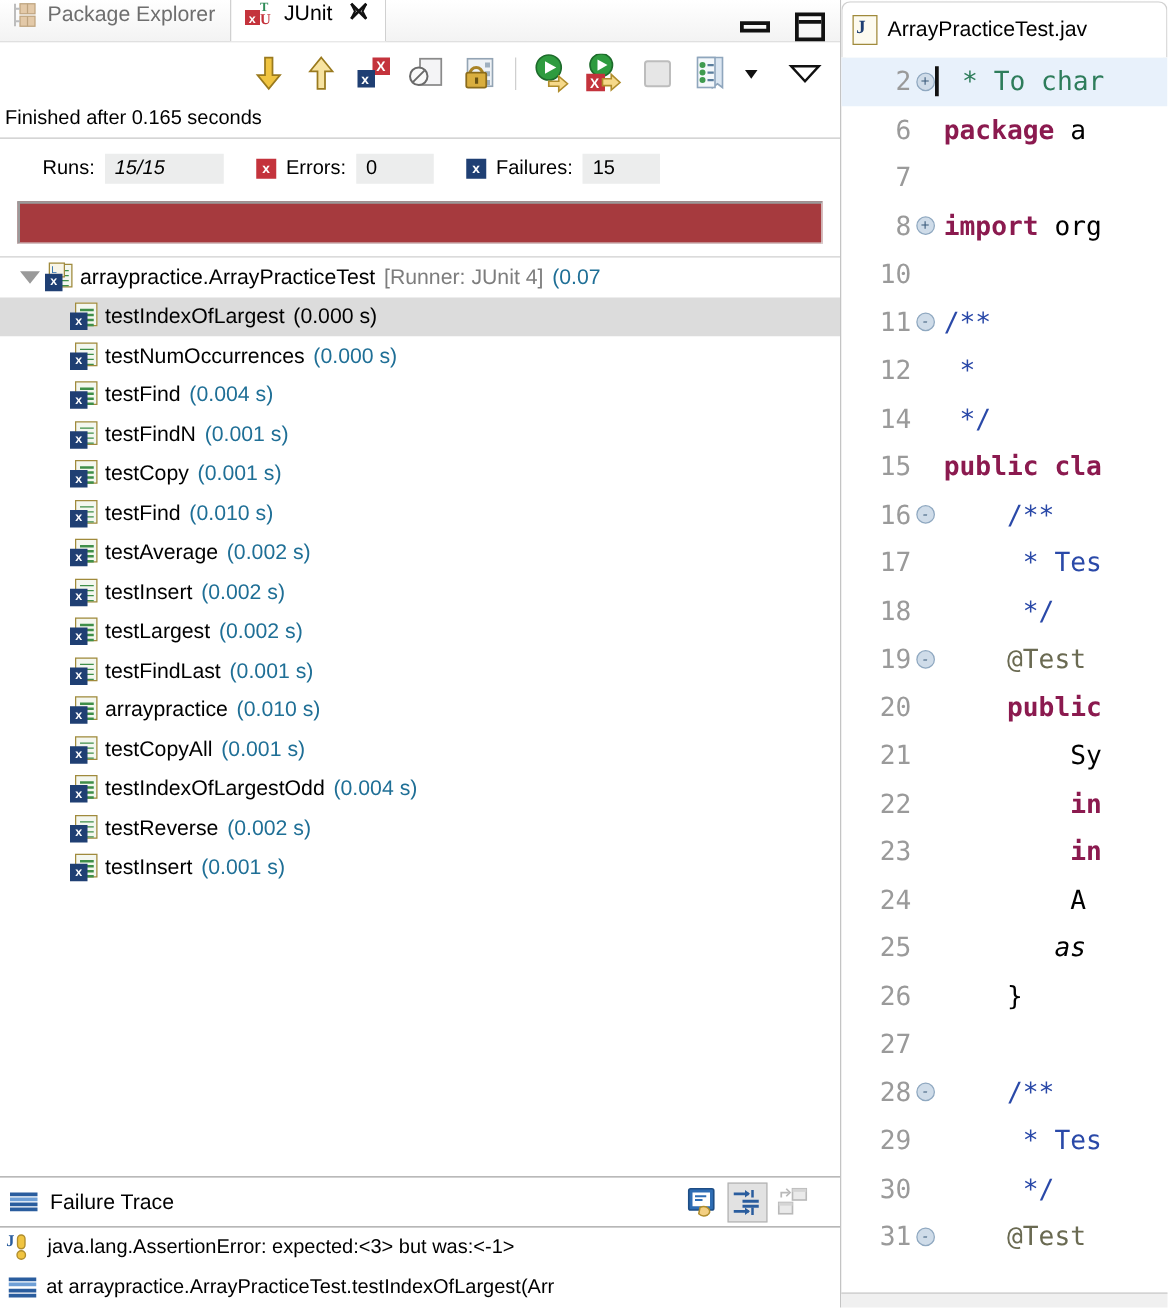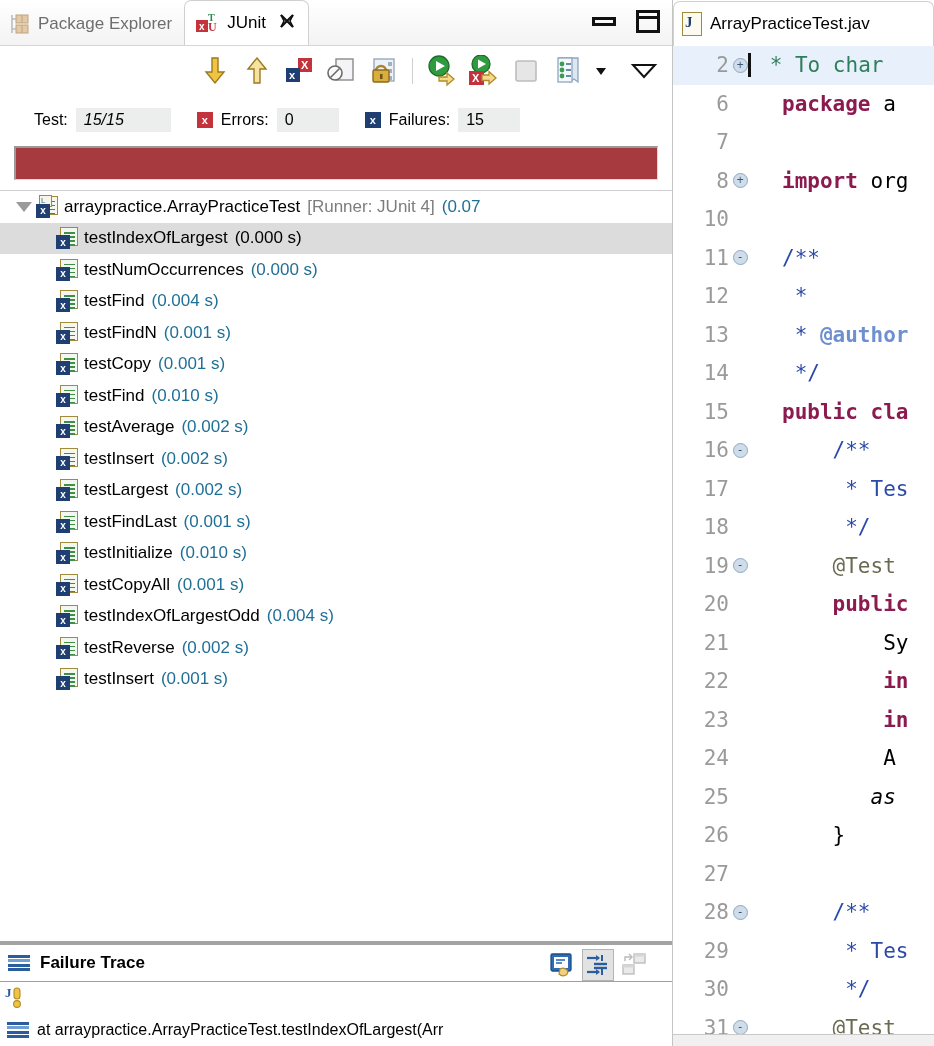--- a/index.html
+++ b/index.html
@@ -16,21 +16,21 @@
   .app { display:flex; width:934px; height:1046px; }
 
   
   .junit-view {
     width: 672px; height:1046px;
     background:#fff;
     display:flex; flex-direction:column;
     position:relative;
   }
   .tabbar {
-    height:46px; position:relative;
+    height:34px; position:relative;
     background: linear-gradient(#ffffff,#f3f3f3);
     display:flex; align-items:flex-end;
     border-bottom:1px solid #d6d6d6;
   }
   .tab {
     display:flex; align-items:center; gap:8px;
     height:42px; padding:0 12px 0 10px;
     font-size:17px; color:#6e6e6e;
     position:relative;
   }
@@ -135,23 +135,22 @@
   }
   .ticon.root .page2 {
     position:absolute; left:3px; top:-1px; width:13px; height:12px;
     background:#f8f5e8; border:1.5px solid #a08a3c;
     font-size:8px; color:#2f6fae; text-align:left; line-height:10px; padding-left:1px;
   }
 
   
   .ft-header {
     display:flex; align-items:center; height:40px;
-    border-top:4px solid #a3a3a3; padding-left:8px; gap:10px;
+    border-top:1px solid #a3a3a3; padding-left:8px; gap:10px;
     position:relative;
-    font-weight:bold;
   }
   .ft-title { font-size:17px; }
   .ft-tools { position:absolute; right:22px; top:4px; display:flex; gap:4px; align-items:center; }
   .ft-btn { width:32px;height:32px; display:flex;align-items:center;justify-content:center; }
   .ft-btn.pressed { background:#e2e2e2; border:1px solid #b4b4b4; }
   .ft-body { border-top:1px solid #a0a0a0; }
   .ft-row { display:flex; align-items:center; height:32px; padding-left:4px; font-size:16px; white-space:nowrap; gap:8px; }
 
   .stacklines { width:22px;height:16px; display:flex;flex-direction:column;justify-content:space-between; }
   .stacklines span { display:block;height:3px;background:#2a5d9e; }
@@ -180,21 +179,21 @@
   }
   .code-area { flex:1; overflow:hidden; position:relative; font-family:"DejaVu Sans Mono", monospace; }
   .cline { display:flex; align-items:center; height:38.5px; font-size:21px; white-space:pre; }
   .lnum { width:56px; text-align:right; color:#9a9a9a; font-size:21px; flex:0 0 56px; }
   .fold { width:22px; flex:0 0 22px; display:flex; align-items:center; justify-content:center; }
   .fold i {
     width:15px;height:15px;border-radius:50%;
     background:#cfdce9; border:1px solid #8fa8c0;
     color:#3a5a7a; font-size:12px; line-height:13px; text-align:center; font-family:"Liberation Sans",sans-serif;
   }
-  .ctext { padding-left:4px;margin-left:27px; }
+  .ctext { padding-left:4px; }
   .cline.hl { background:#e8f1fb; }
   .cline.hl .ctext { border-left:3px solid #111; padding-left:6px; margin-left:-3px; }
   .kw { color:#8b1a4f; font-weight:bold; }
   .cmt { color:#2e7d5b; }
   .jdoc { color:#2a49a8; }
   .jtag { color:#6e8fd0; font-weight:bold; }
   .ann { color:#6a6a52;text-align:right; }
   .ital { font-style:italic; }
   .plain { color:#000; }
   .scroll-bottom { position:absolute; left:0; right:0; bottom:0; height:12px; background:#f0f0f0; border-top:1px solid #c9c9c9; }
@@ -324,23 +323,24 @@
           <path d="M2 3 L12 3 L7 10 Z" fill="#111"></path>
         </svg>
       </div>
       <div class="tbtn" style="margin-left:10px;">
         <svg width="28" height="20" viewBox="0 0 28 20">
           <path d="M3 4 L25 4 L14 16 Z" fill="#ffffff" stroke="#111" stroke-width="2"></path>
         </svg>
       </div>
     </div>
 
+    <div class="status-line">Finished after 0.165 seconds</div>
 
     <div class="counters">
-      <span class="lbl">Test:</span>
+      <span class="lbl">Runs:</span>
       <span class="cbox wide">15/15</span>
       <span class="mini-x red">x</span>
       <span class="lbl">Errors:</span>
       <span class="cbox">0</span>
       <span class="mini-x blue">x</span>
       <span class="lbl">Failures:</span>
       <span class="cbox">15</span>
     </div>
 
     <div class="progress-wrap">
@@ -512,21 +512,21 @@
             <span class="indent"></span>
             <span class="ticon">
               <span class="page">
                 <i style="top:4px"></i>
                 <i style="top:8px"></i>
                 <i style="top:12px"></i>
                 <i style="top:16px"></i>
               </span>
               <span class="badge">x</span>
             </span>
-            <span class="tname">testInitialize</span>
+            <span class="tname">arraypractice</span>
             <span class="ttime">(0.010 s)</span>
           </div>
           <div class="trow">
             <span class="indent"></span>
             <span class="ticon">
               <span class="page">
                 <i style="top:4px"></i>
                 <i style="top:8px"></i>
                 <i style="top:12px"></i>
                 <i style="top:16px"></i>
@@ -626,20 +626,21 @@
 
     <div class="ft-body">
       <div class="ft-row">
         <span style="width:26px;height:24px;display:inline-block;">
           <svg width="26" height="24" viewBox="0 0 26 24">
             <text x="1" y="11" font-size="13" font-weight="bold" fill="#2a5d9e" font-family="Liberation Serif, serif">J</text>
             <rect x="10" y="2" width="6" height="11" rx="3" fill="#f0c441" stroke="#b08d2c" stroke-width="1.1"></rect>
             <circle cx="13" cy="18" r="3.4" fill="#f0c441" stroke="#b08d2c" stroke-width="1.1"></circle>
           </svg>
         </span>
+        <span>java.lang.AssertionError: expected:&lt;3&gt; but was:&lt;-1&gt;</span>
       </div>
       <div class="ft-row">
         <span class="stacklines" style="margin-left:3px;">
             <span></span>
             <span></span>
             <span></span>
             <span></span>
           </span>
         <span>at arraypractice.ArrayPracticeTest.testIndexOfLargest(Arr</span>
       </div>
@@ -657,21 +658,20 @@
       </div>
     </div>
     <div class="code-area" id="code-area">
         <div class="cline hl"><span class="lnum">2</span><span class="fold"><i>+</i></span><span class="ctext"><span class="cmt"> * To char</span></span></div>
         <div class="cline"><span class="lnum">6</span><span class="fold"></span><span class="ctext"><span class="kw">package </span><span class="plain">a</span></span></div>
         <div class="cline"><span class="lnum">7</span><span class="fold"></span><span class="ctext"><span class="plain"></span></span></div>
         <div class="cline"><span class="lnum">8</span><span class="fold"><i>+</i></span><span class="ctext"><span class="kw">import </span><span class="plain">org</span></span></div>
         <div class="cline"><span class="lnum">10</span><span class="fold"></span><span class="ctext"><span class="plain"></span></span></div>
         <div class="cline"><span class="lnum">11</span><span class="fold"><i>-</i></span><span class="ctext"><span class="jdoc">/**</span></span></div>
         <div class="cline"><span class="lnum">12</span><span class="fold"></span><span class="ctext"><span class="jdoc"> *</span></span></div>
-        <div class="cline"><span class="lnum">13</span><span class="fold"></span><span class="ctext"><span class="jdoc"> * </span><span class="jtag">@author</span></span></div>
         <div class="cline"><span class="lnum">14</span><span class="fold"></span><span class="ctext"><span class="jdoc"> */</span></span></div>
         <div class="cline"><span class="lnum">15</span><span class="fold"></span><span class="ctext"><span class="kw">public cla</span></span></div>
         <div class="cline"><span class="lnum">16</span><span class="fold"><i>-</i></span><span class="ctext"><span class="jdoc">    /**</span></span></div>
         <div class="cline"><span class="lnum">17</span><span class="fold"></span><span class="ctext"><span class="jdoc">     * Tes</span></span></div>
         <div class="cline"><span class="lnum">18</span><span class="fold"></span><span class="ctext"><span class="jdoc">     */</span></span></div>
         <div class="cline"><span class="lnum">19</span><span class="fold"><i>-</i></span><span class="ctext"><span class="ann">    @Test</span></span></div>
         <div class="cline"><span class="lnum">20</span><span class="fold"></span><span class="ctext"><span class="kw">    public</span></span></div>
         <div class="cline"><span class="lnum">21</span><span class="fold"></span><span class="ctext"><span class="plain">        Sy</span></span></div>
         <div class="cline"><span class="lnum">22</span><span class="fold"></span><span class="ctext"><span class="kw">        in</span></span></div>
         <div class="cline"><span class="lnum">23</span><span class="fold"></span><span class="ctext"><span class="kw">        in</span></span></div>

